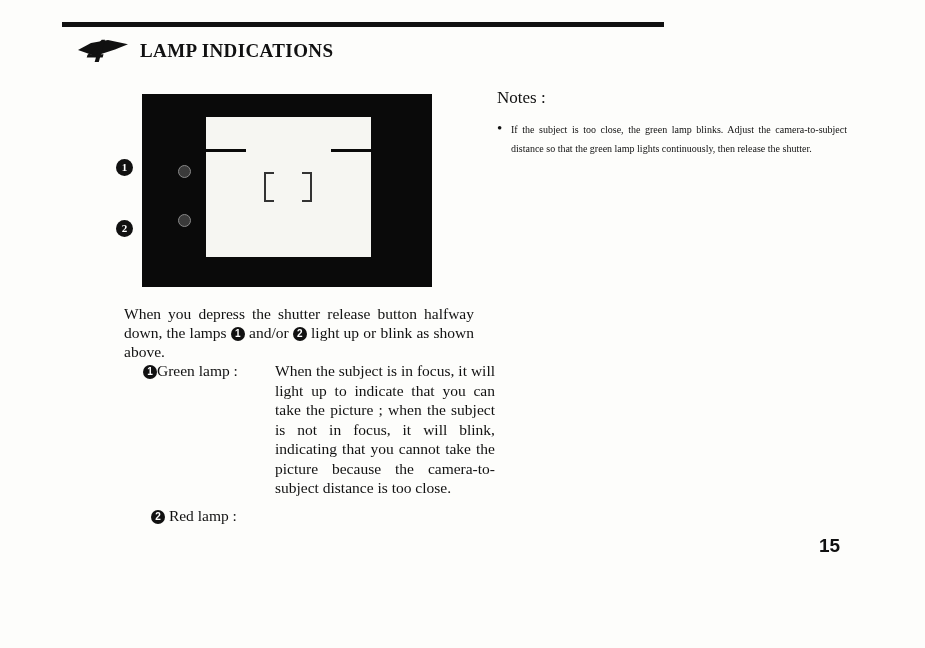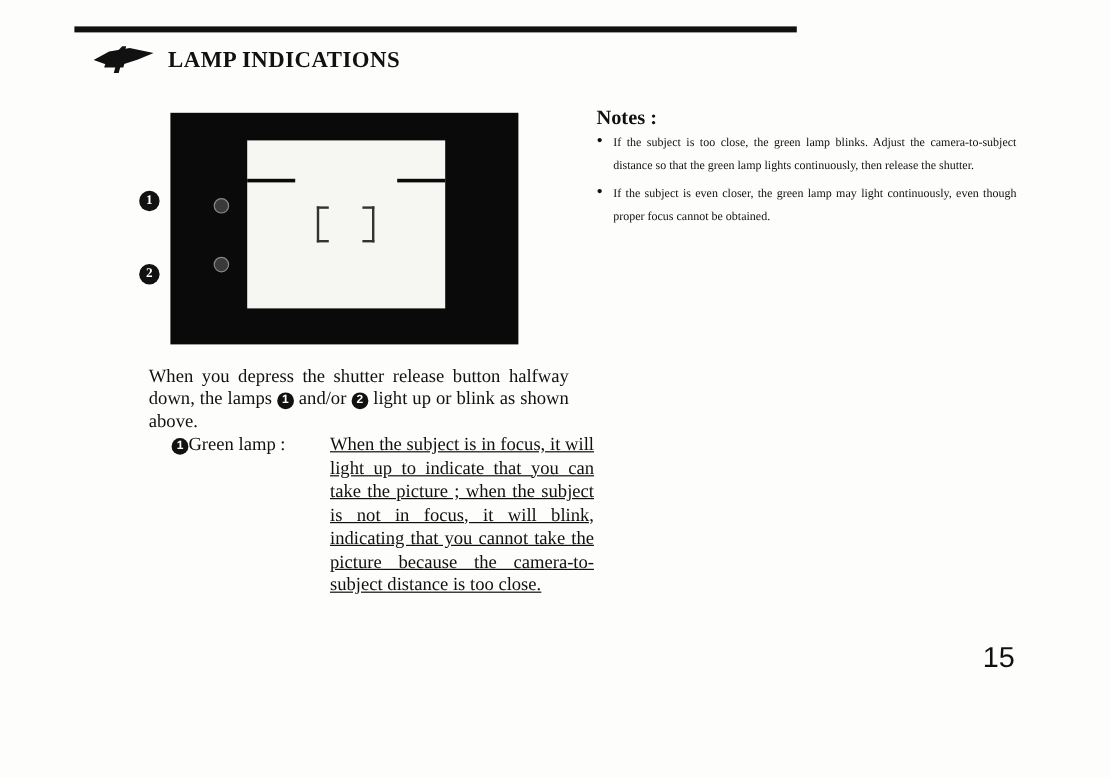--- a/index.html
+++ b/index.html
@@ -190,34 +190,33 @@
   }
   .def-term {
     width: 132px;
     flex: 0 0 132px;
     white-space: nowrap;
   }
   .def-term.indent { padding-left: 8px; }
   .def-desc {
     flex: 1;
     text-align: justify;
-    text-decoration: underline;
   }
 
   
   .notes {
     position: absolute;
     left: 497px;
     top: 88px;
     width: 350px;
   }
   .notes-title {
     font-size: 17px;
-    font-weight: bold;
-    margin-bottom: 2px;
+    font-weight: normal;
+    margin-bottom: 12px;
   }
   .notes ul {
     margin: 0;
     padding: 0;
     list-style: none;
   }
   .notes li {
     position: relative;
     padding-left: 14px;
     margin-bottom: 4px;
@@ -231,22 +230,22 @@
     left: 0;
     top: -1px;
     font-size: 15px;
   }
 
   
   .page-number {
     position: absolute;
     left: 819px;
     top: 535px;
-    font-size: 24px;
-    font-weight: normal;
+    font-size: 19px;
+    font-weight: bold;
     font-family: "Liberation Sans", sans-serif;
   }
 </style>
 </head>
 <body>
 
 <div class="page">
 
   <div class="top-rule"></div>
 
@@ -283,26 +282,28 @@
   </div>
 
   <div class="defs">
     <div class="def-row">
       <div class="def-term">
         <span class="inline-num">1</span><span>Green lamp :</span>
       </div>
       <div class="def-desc">When the subject is in focus, it will light up to indicate that you can take the picture ; when the subject is not in focus, it will blink, indicating that you cannot take the picture because the camera-to-subject distance is too close.</div>
     </div>
     <div class="def-row">
+      <div class="def-term indent">
+        <span class="inline-num">2</span> <span>Red lamp :</span>
+      </div>
     </div>
   </div>
 
   <div class="notes">
     <div class="notes-title">Notes :</div>
     <ul>
       <li>If the subject is too close, the green lamp blinks. Adjust the camera-to-subject distance so that the green lamp lights continuously, then release the shutter.</li>
-      <li>If the subject is even closer, the green lamp may light continuously, even though proper focus cannot be obtained.</li>
     </ul>
   </div>
 
   <div class="page-number">15</div>
 
 </div>
 
 </body></html>

